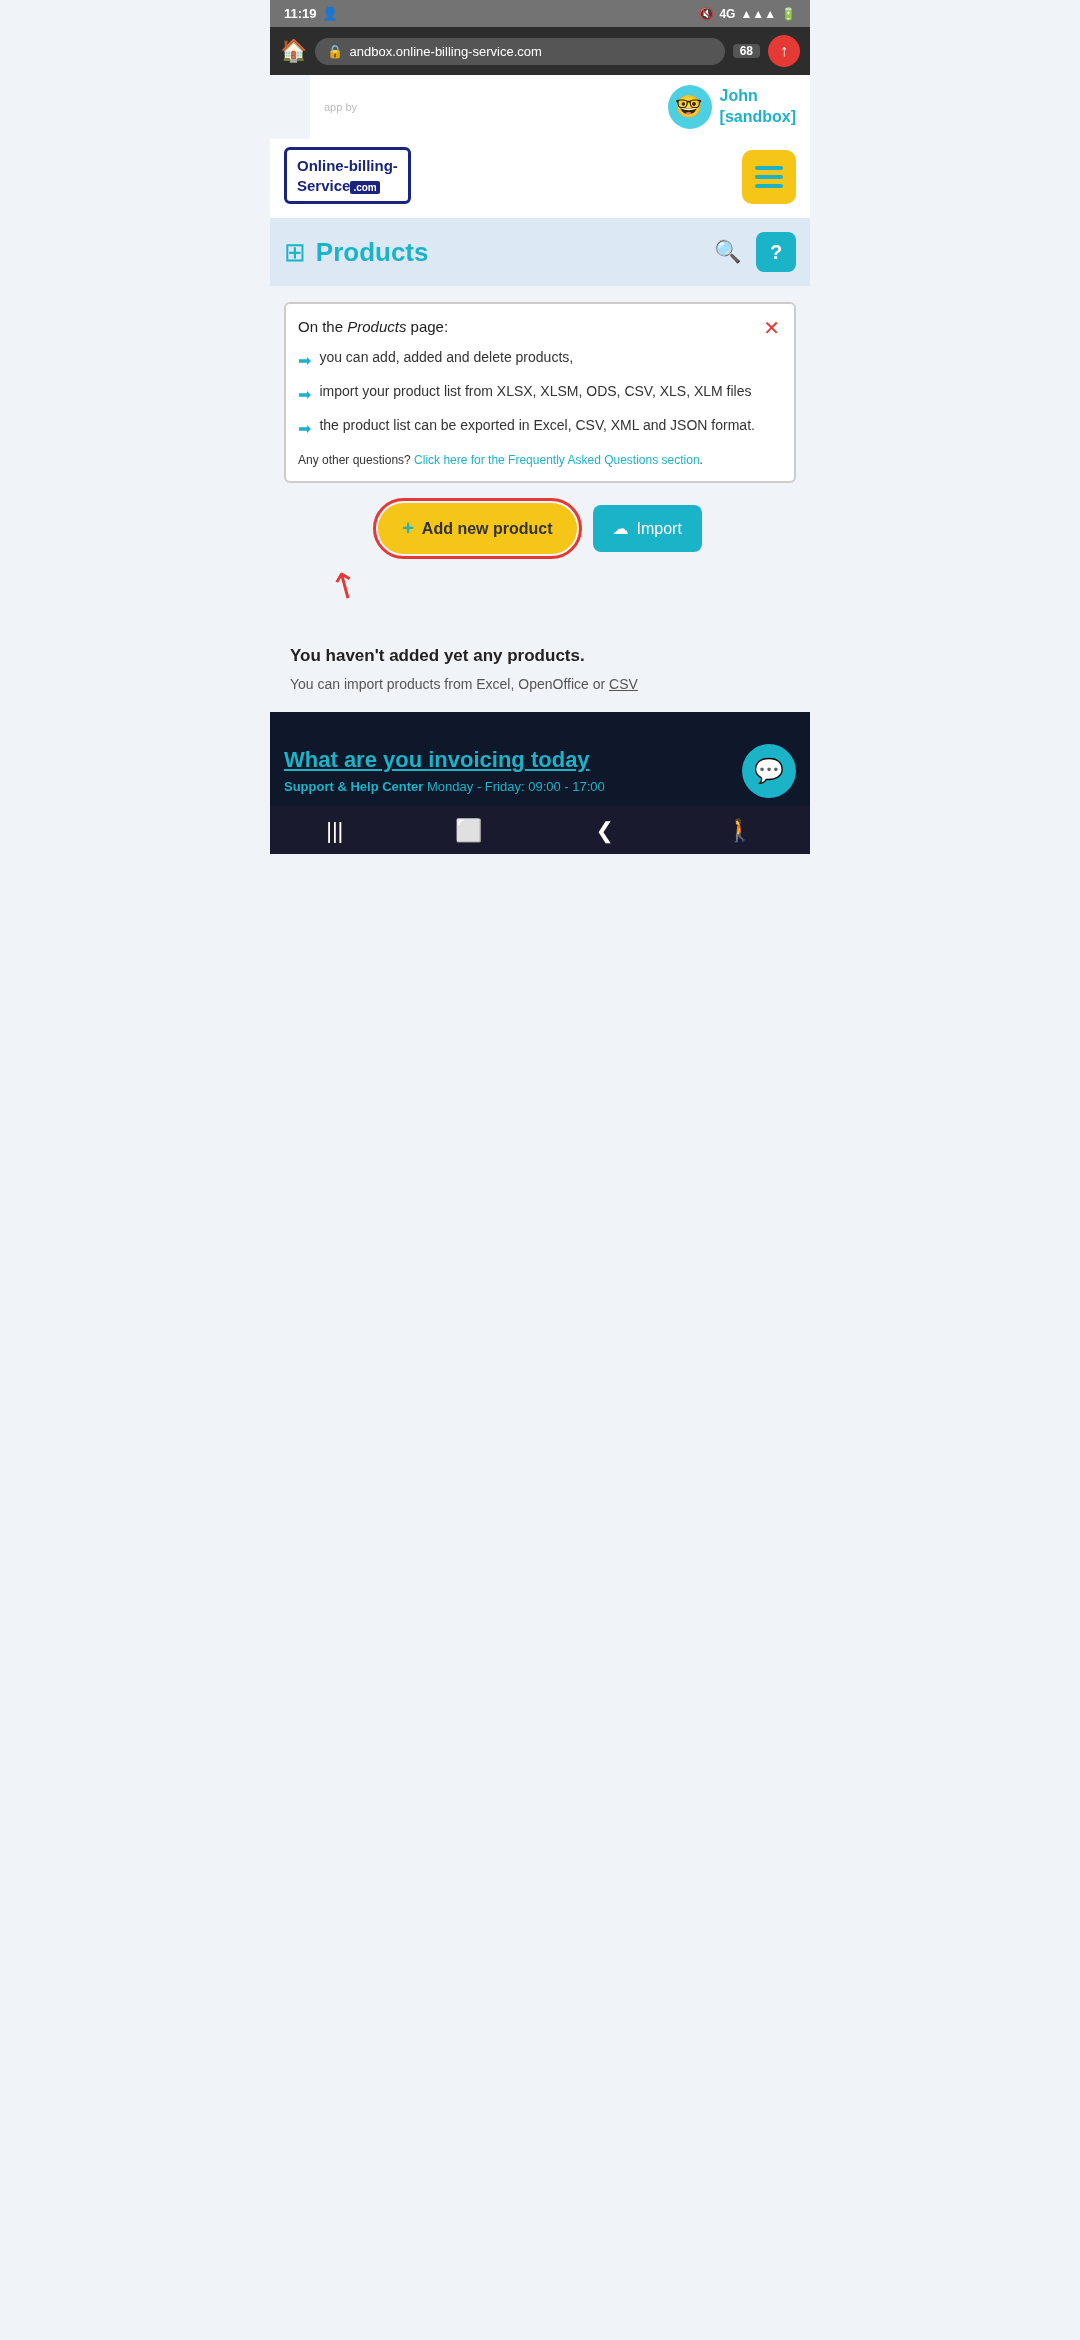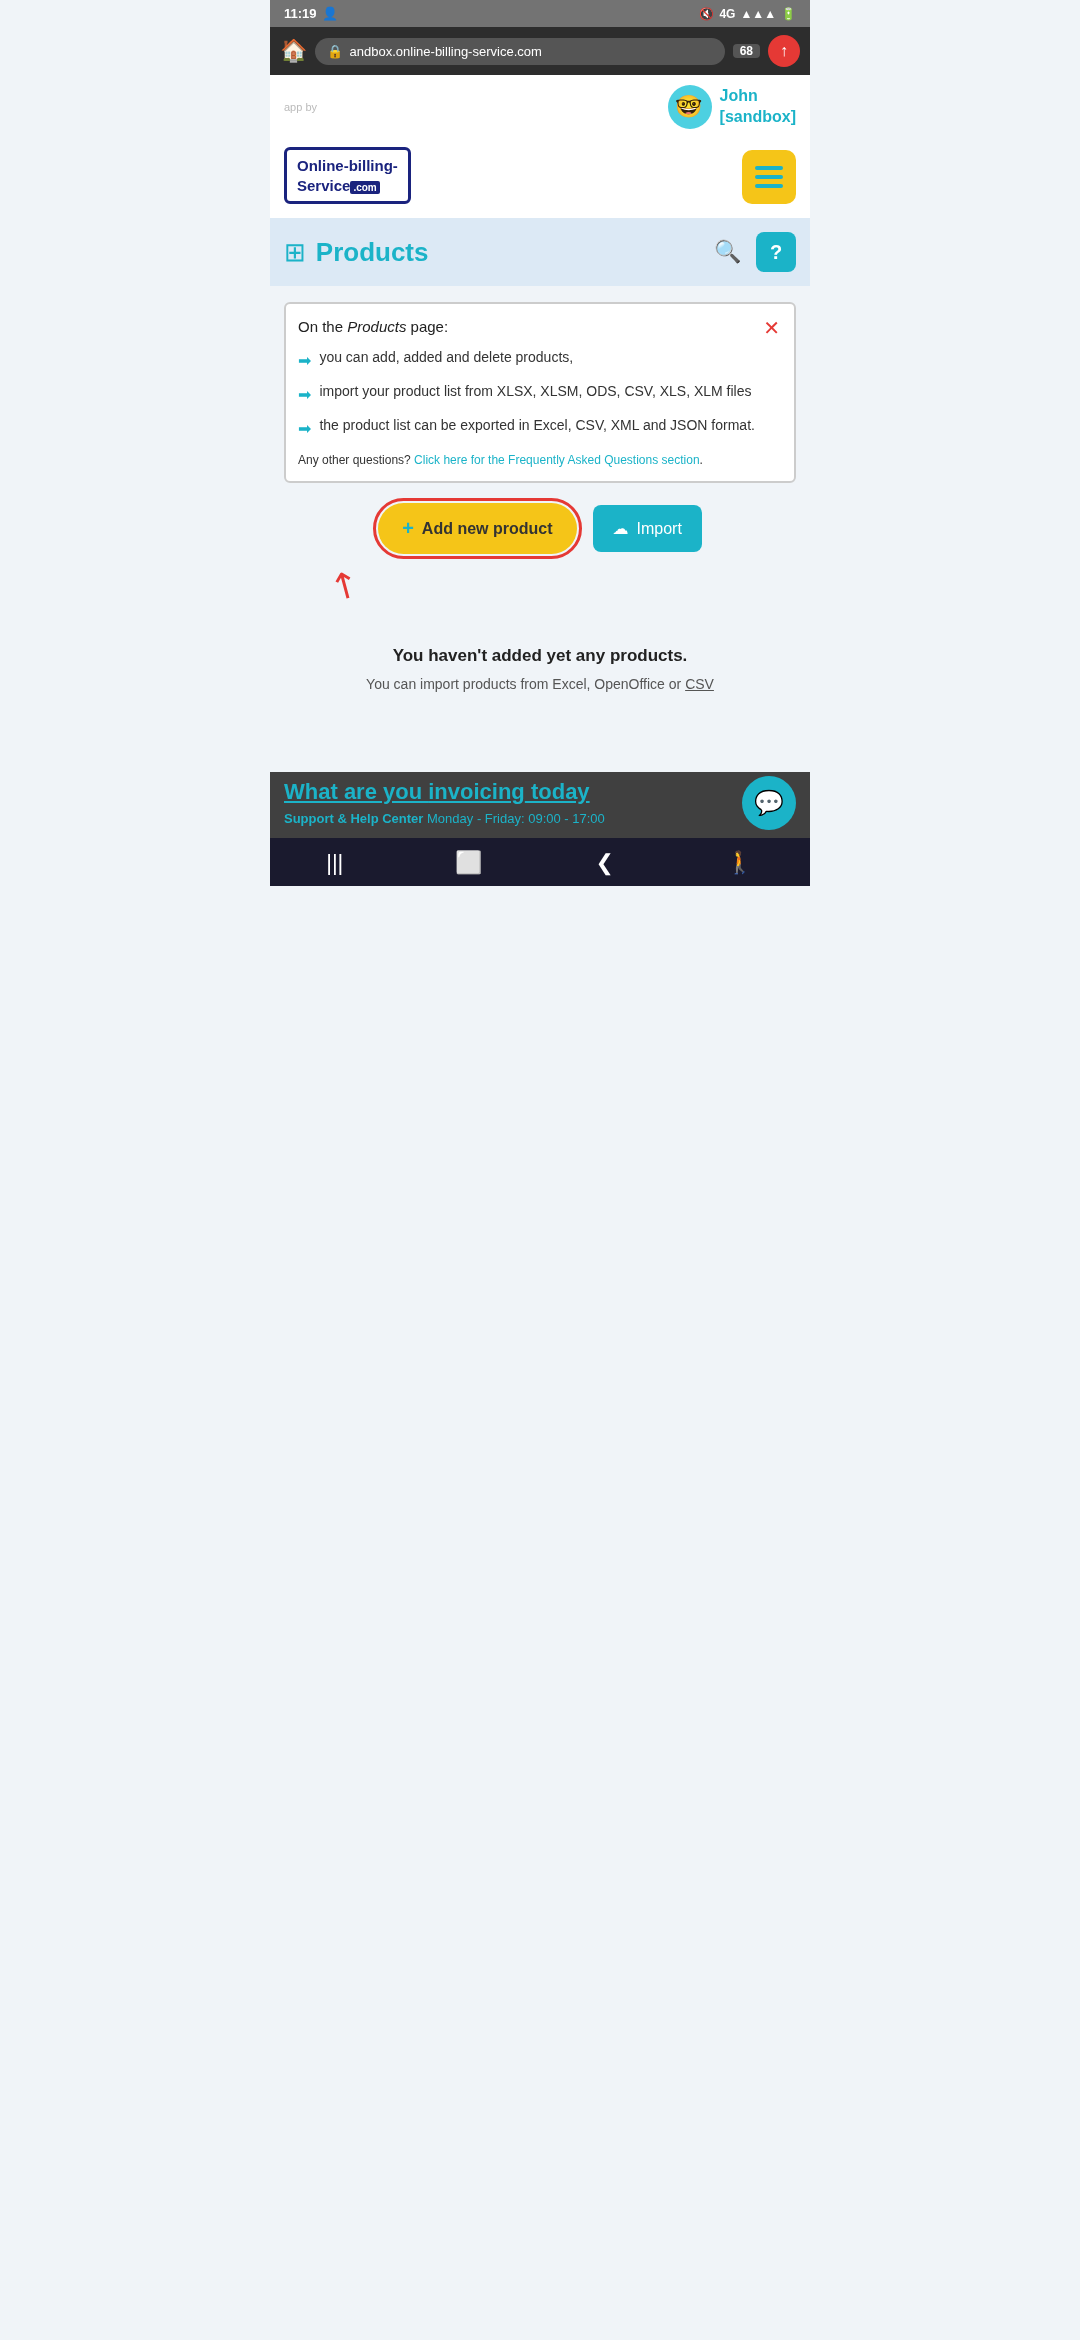--- a/index.html
+++ b/index.html
@@ -74,20 +74,21 @@
       font-size: 16px;
     }
 
     
     .app-header {
       background: white;
       padding: 10px 14px;
       display: flex;
       justify-content: space-between;
       align-items: center;
+      margin-left: 40px;
     }
     .app-by-text { color: #bbb; font-size: 11px; }
     .user-info { display: flex; align-items: center; gap: 8px; }
     .user-avatar {
       width: 44px; height: 44px;
       border-radius: 50%;
       background: #4dd0e1;
       display: flex; align-items: center; justify-content: center;
       font-size: 22px;
     }
@@ -255,40 +256,38 @@
     .red-arrow {
       color: #e53935;
       font-size: 36px;
       transform: rotate(30deg);
       display: inline-block;
       margin-left: 10px;
     }
 
     
     .empty-state {
-      text-align: center;
       padding: 40px 20px 20px 20px;
     }
     .empty-title {
       font-size: 17px;
       font-weight: bold;
       color: #222;
       margin-bottom: 10px;
     }
     .empty-subtitle {
       font-size: 14px;
       color: #555;
     }
     .csv-underline { text-decoration: underline; }
 
     
     .footer {
-      background: #404040;
-      padding: 6px 14px 12px 14px;
-      margin-top: 60px;
+      background: #0f172a;
+      padding: 34px 14px 12px 14px;
     }
     .footer-tagline {
       font-size: 22px;
       font-weight: bold;
       color: #1bb3c8;
       line-height: 1.3;
     }
     .footer-tagline span { text-decoration: underline; }
     .footer-support {
       font-size: 13px;

